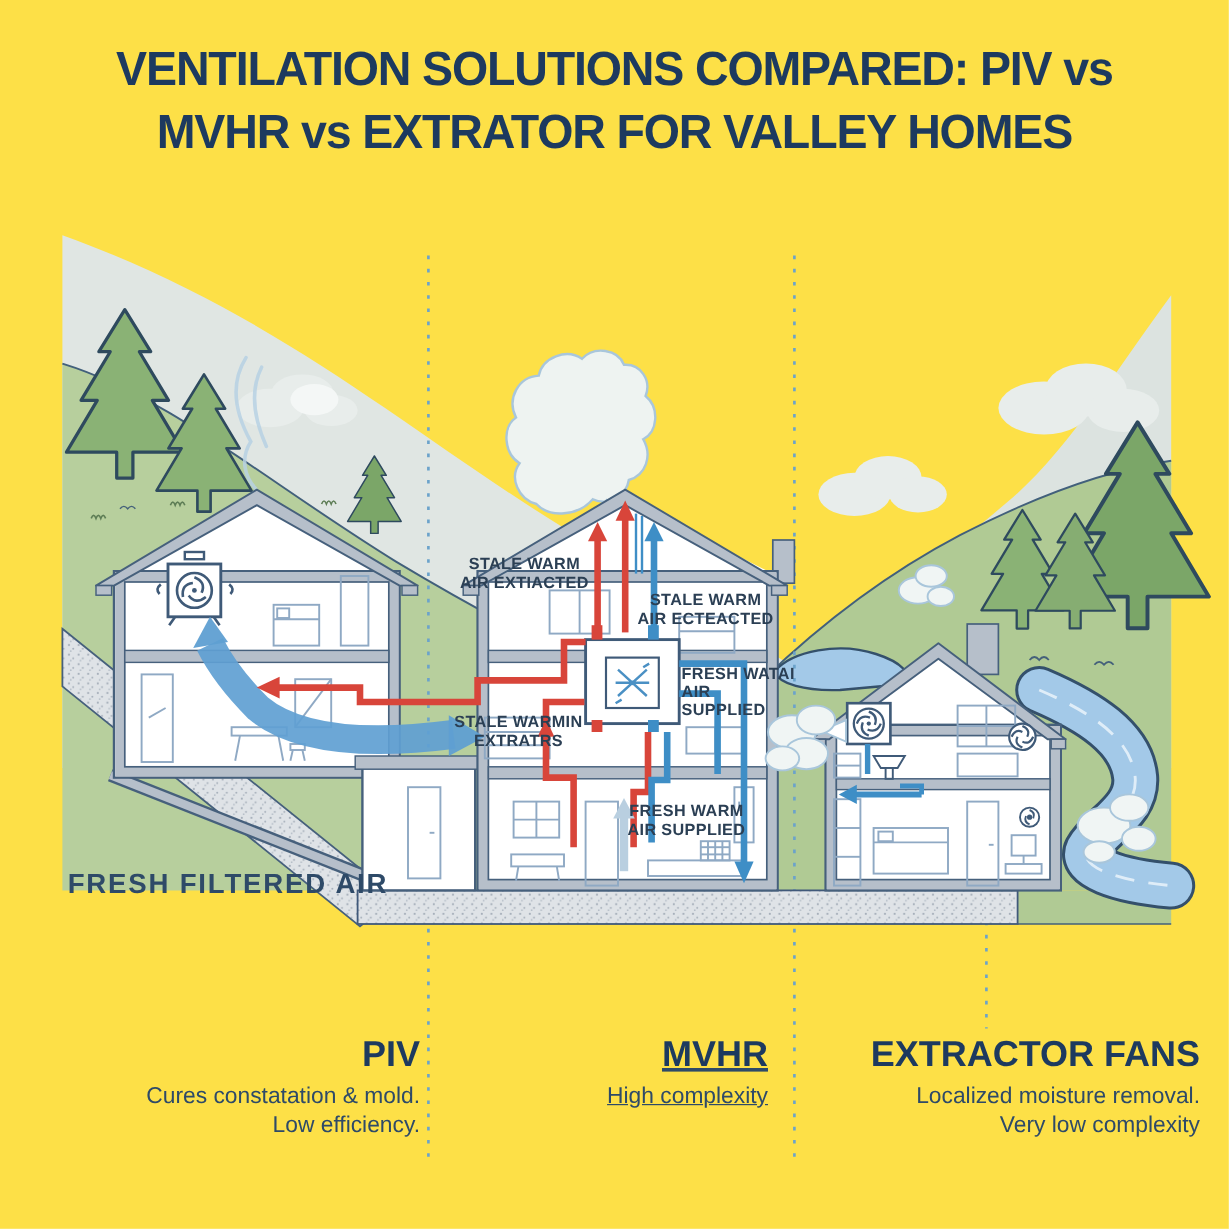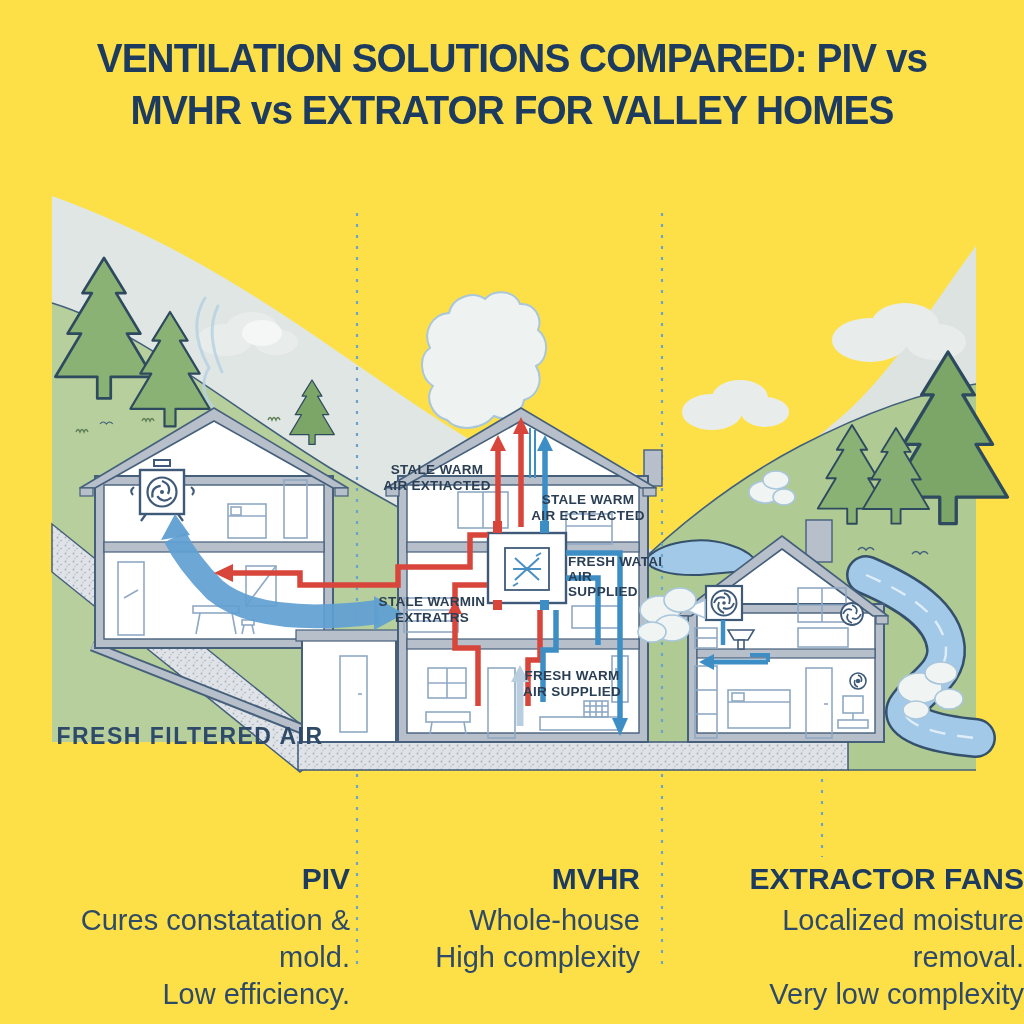--- a/index.html
+++ b/index.html
@@ -9,24 +9,24 @@
     color:#1d3a5f;font-weight:bold;font-size:40px;line-height:1.3;letter-spacing:-1px;
     transform:scaleX(.97);}
   svg.diagram{position:absolute;top:0;left:0;}
   .svg-label{font-family:"Liberation Sans", sans-serif;font-weight:bold;fill:#2b3f54;
     font-size:13.5px;letter-spacing:.3px;}
   .svg-label-big{font-family:"Liberation Sans", sans-serif;font-weight:600;fill:#2e4a68;
     font-size:23px;letter-spacing:1.5px;}
   .cols{position:absolute;top:860px;left:0;width:1024px;}
   .col{position:absolute;text-align:right;color:#2e4a68;}
   .col h2{margin:0 0 6px 0;font-size:30px;color:#1d3a5f;letter-spacing:0;}
-  .col .ln{font-size:29px;line-height:1.28;margin-left:12px;}
+  .col .ln{font-size:19px;line-height:1.28;margin-left:12px;}
   .col-piv{left:60px;width:290px;top:2px;}
-  .col-mvhr{left:385px;width:255px;top:2px;}
-  .col-ext{left:689px;width:335px;top:2px;}
+  .col-mvhr{left:385px;width:255px;top:2px;text-decoration:underline;}
+  .col-ext{left:665px;width:335px;top:2px;}
 </style>
 </head>
 <body>
 
 <div class="stage">
 
   <div class="title">
     <div>VENTILATION SOLUTIONS COMPARED: PIV vs</div>
     <div>MVHR vs EXTRATOR FOR VALLEY HOMES</div>
   </div>
@@ -361,21 +361,20 @@
   </svg>
 
   <div class="cols">
     <div class="col col-piv">
       <h2>PIV</h2>
       <div class="ln">Cures constatation &amp; mold.</div>
       <div class="ln">Low efficiency.</div>
     </div>
     <div class="col col-mvhr">
       <h2>MVHR</h2>
-      <div class="ln">Whole-house</div>
       <div class="ln">High complexity</div>
     </div>
     <div class="col col-ext">
       <h2>EXTRACTOR FANS</h2>
       <div class="ln">Localized moisture removal.</div>
       <div class="ln">Very low complexity</div>
     </div>
   </div>
 
 </div>

